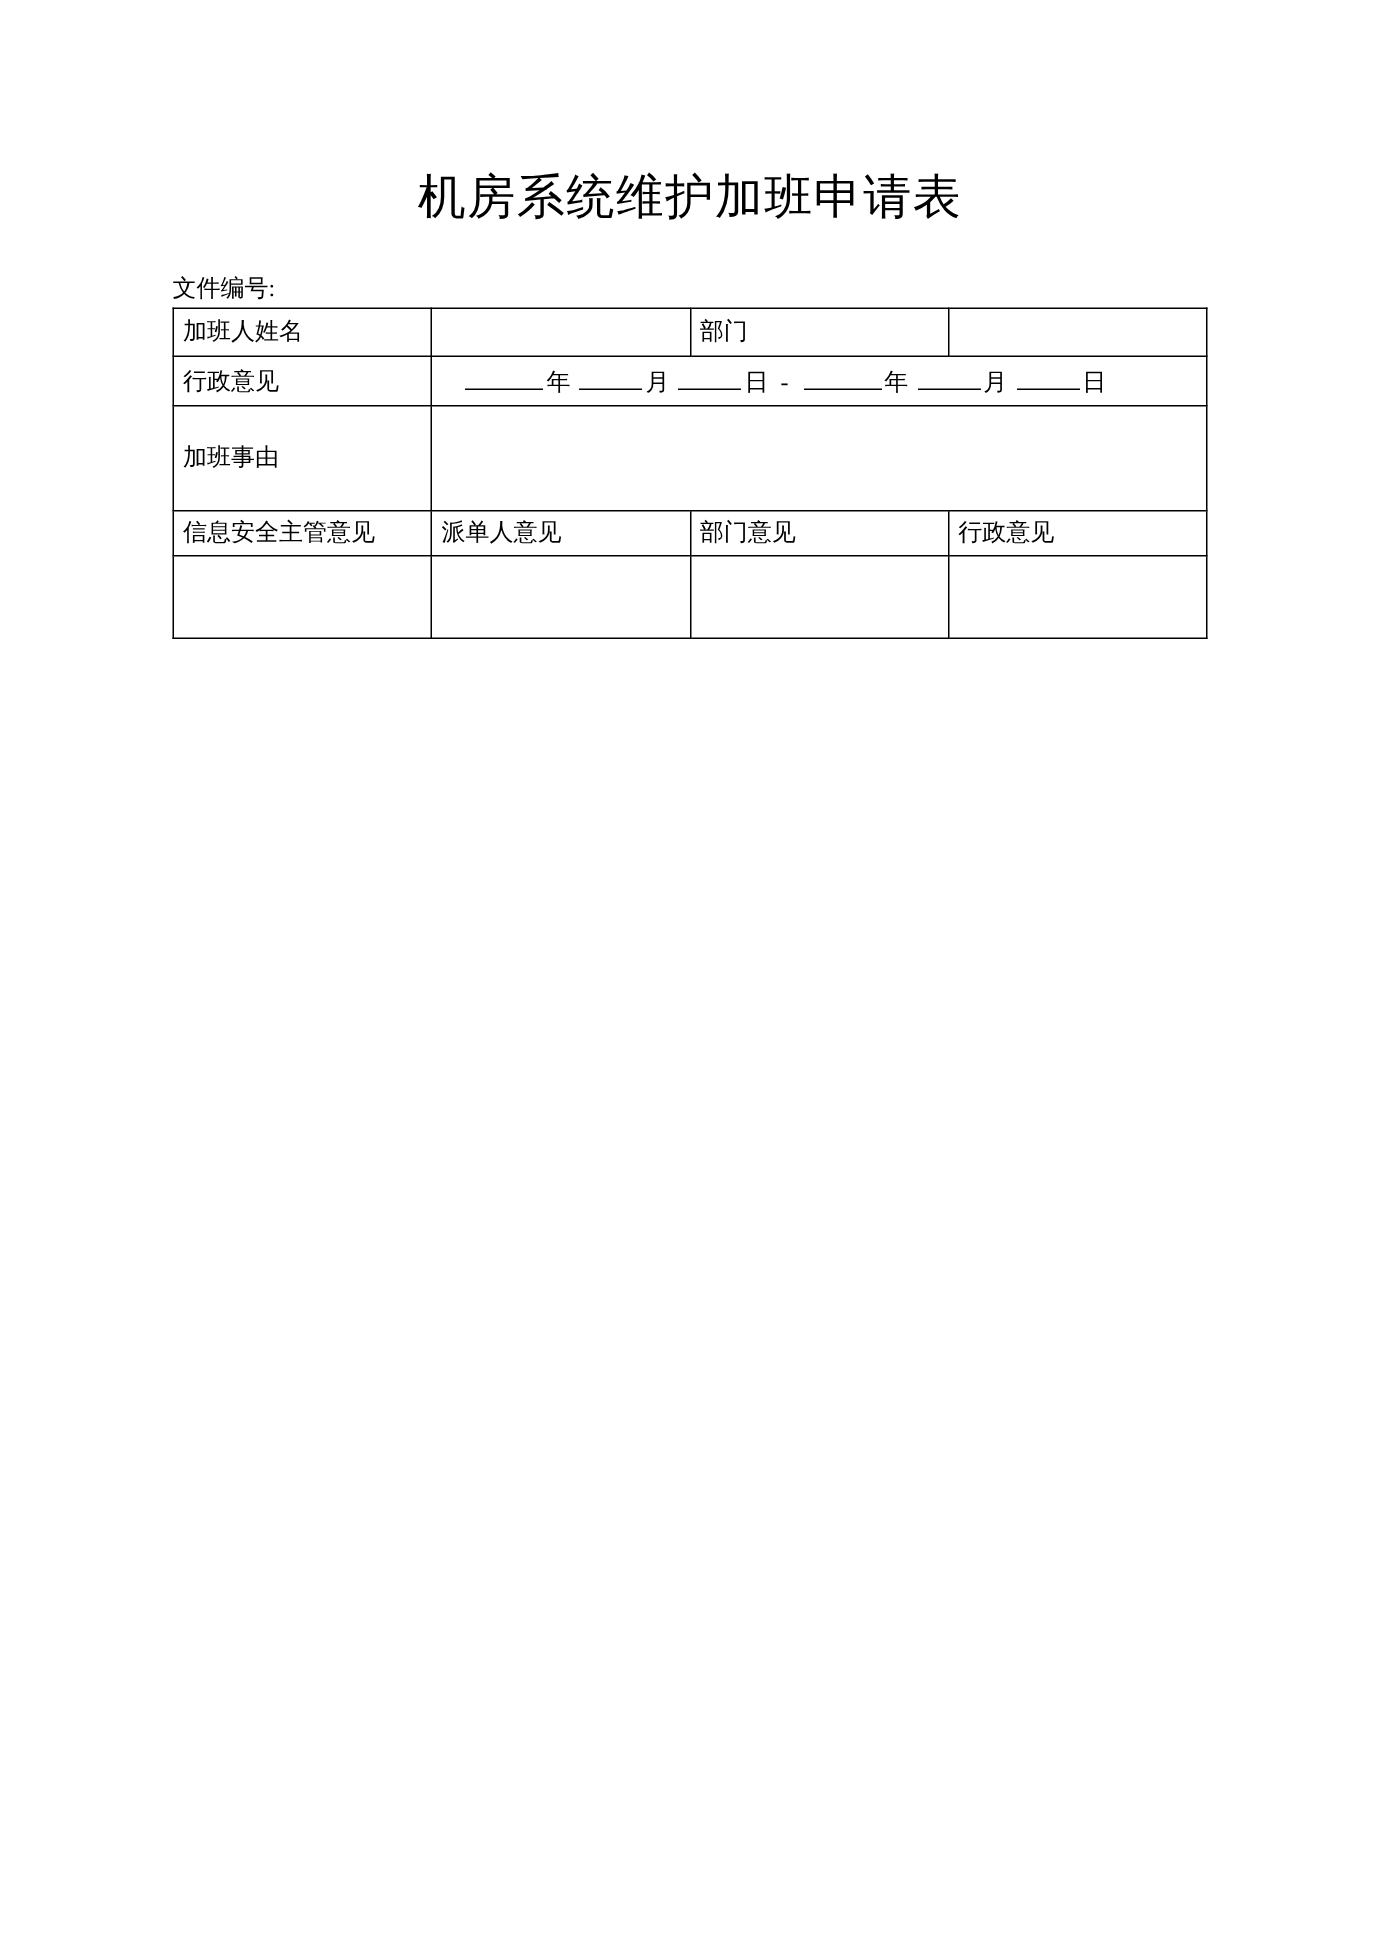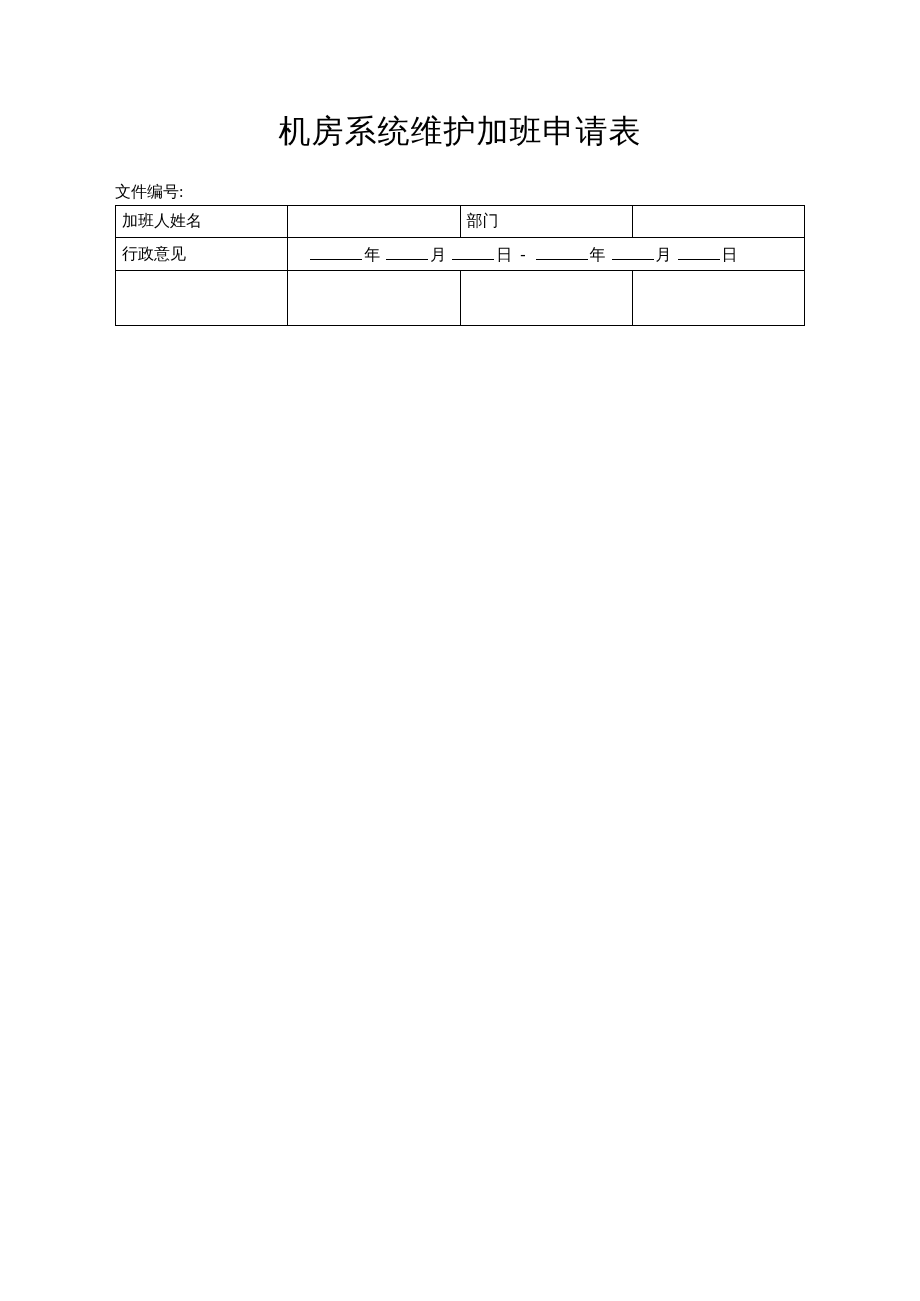--- a/index.html
+++ b/index.html
@@ -104,22 +104,32 @@
         <span class="underline wide"></span><span>年</span>
         <span class="underline"></span><span>月</span>
         <span class="underline"></span><span>日</span>
         <span class="date-sep">-</span>
         <span class="underline wide"></span><span>年</span>
         <span class="underline"></span><span>月</span>
         <span class="underline"></span><span>日</span>
       </td>
     </tr>
 
+    <tr class="row-tall">
+      <td class="label">加班事由</td>
+      <td colspan="3"></td>
+    </tr>
 
 
+    <tr class="row-opinion">
+      <td class="label">信息安全主管意见</td>
+      <td class="label">派单人意见</td>
+      <td class="label">部门意见</td>
+      <td class="label">行政意见</td>
+    </tr>
 
     <tr class="row-empty">
       <td></td>
       <td></td>
       <td></td>
       <td></td>
     </tr>
   </tbody>
     </table>
 </div>

